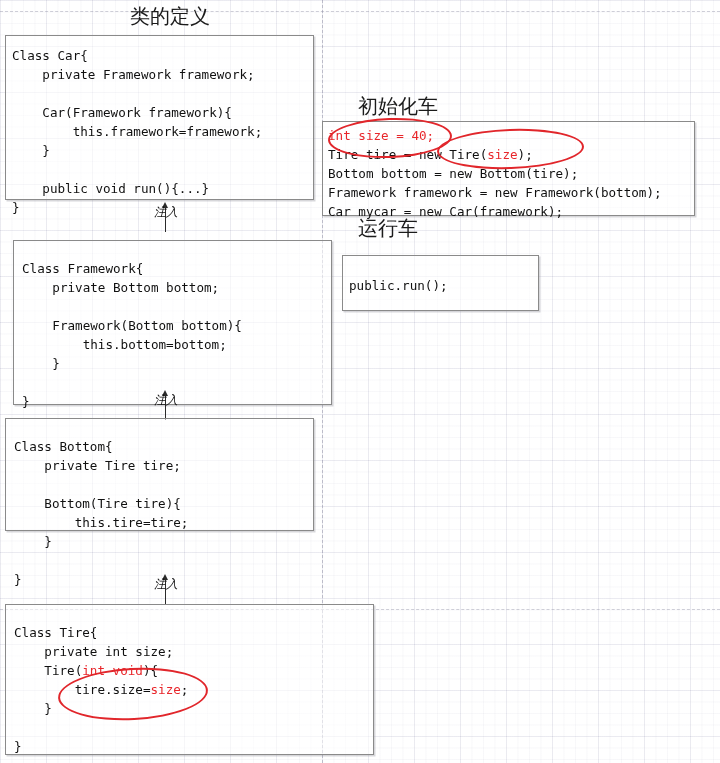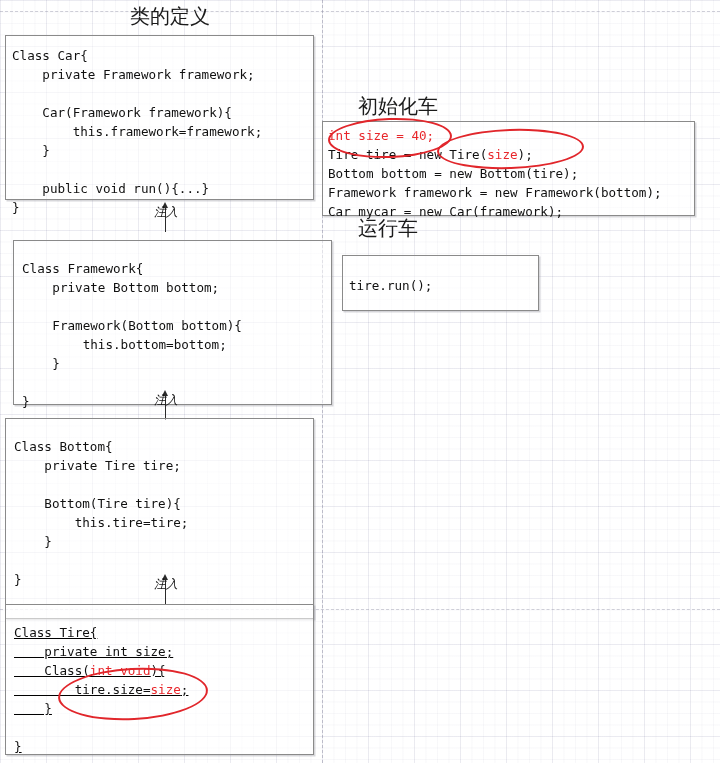--- a/index.html
+++ b/index.html
@@ -156,41 +156,41 @@
 
 }</pre>
   </div>
 
   <div class="arrow" style="left:160px; top:390px; height:30px;">
     <div class="shaft"></div>
     <div class="head"></div>
   </div>
   <div class="arrow-label" style="left:166px; top:394px;">注入</div>
 
-  <div class="code-box mid" style="left:5px; top:418px; width:309px; height:201px;">
+  <div class="code-box mid" style="left:5px; top:418px; width:309px; height:113px;">
     <pre>Class Bottom{
     private Tire tire;
 
     Bottom(Tire tire){
         this.tire=tire;
     }
 
 }</pre>
   </div>
 
   <div class="arrow" style="left:160px; top:574px; height:30px;">
     <div class="shaft"></div>
     <div class="head"></div>
   </div>
   <div class="arrow-label" style="left:166px; top:578px;">注入</div>
 
-  <div class="code-box mid" style="left:5px; top:604px; width:309px; height:151px;text-decoration:underline;">
+  <div class="code-box mid" style="left:5px; top:604px; width:369px; height:151px;">
     <pre><span>Class Tire{
     private int size;
-</span><span>    Class(</span><span class="kw-red">int void</span><span>){</span>
+</span><span>    Tire(</span><span class="kw-red">int void</span><span>){</span>
 <span>        tire.size=</span><span class="kw-red">size</span><span>;</span>
 <span>    }
 
 }</span></pre>
   </div>
 
   <div class="ellipse" style="left:58px; top:668px; width:146px; height:48px; transform:rotate(-3deg);"></div>
 
   <div class="heading" style="left:358px; top:98px;">初始化车</div>
 
@@ -201,16 +201,16 @@
 <span>Framework framework = new Framework(bottom);</span>
 <span>Car mycar = new Car(framework);</span></pre>
   </div>
 
   <div class="ellipse" style="left:328px; top:118px; width:120px; height:36px; transform:rotate(-2deg);"></div>
   <div class="ellipse" style="left:437px; top:129px; width:143px; height:36px; transform:rotate(-2deg);"></div>
 
   <div class="heading" style="left:358px; top:220px;">运行车</div>
 
   <div class="code-box" style="left:342px; top:255px; width:197px; height:56px;">
-    <pre style="padding:20px 0 0 6px;">tire.run();</pre>
+    <pre style="padding:20px 0 0 6px;">public.run();</pre>
   </div>
 
 </div>
 
 </body></html>

